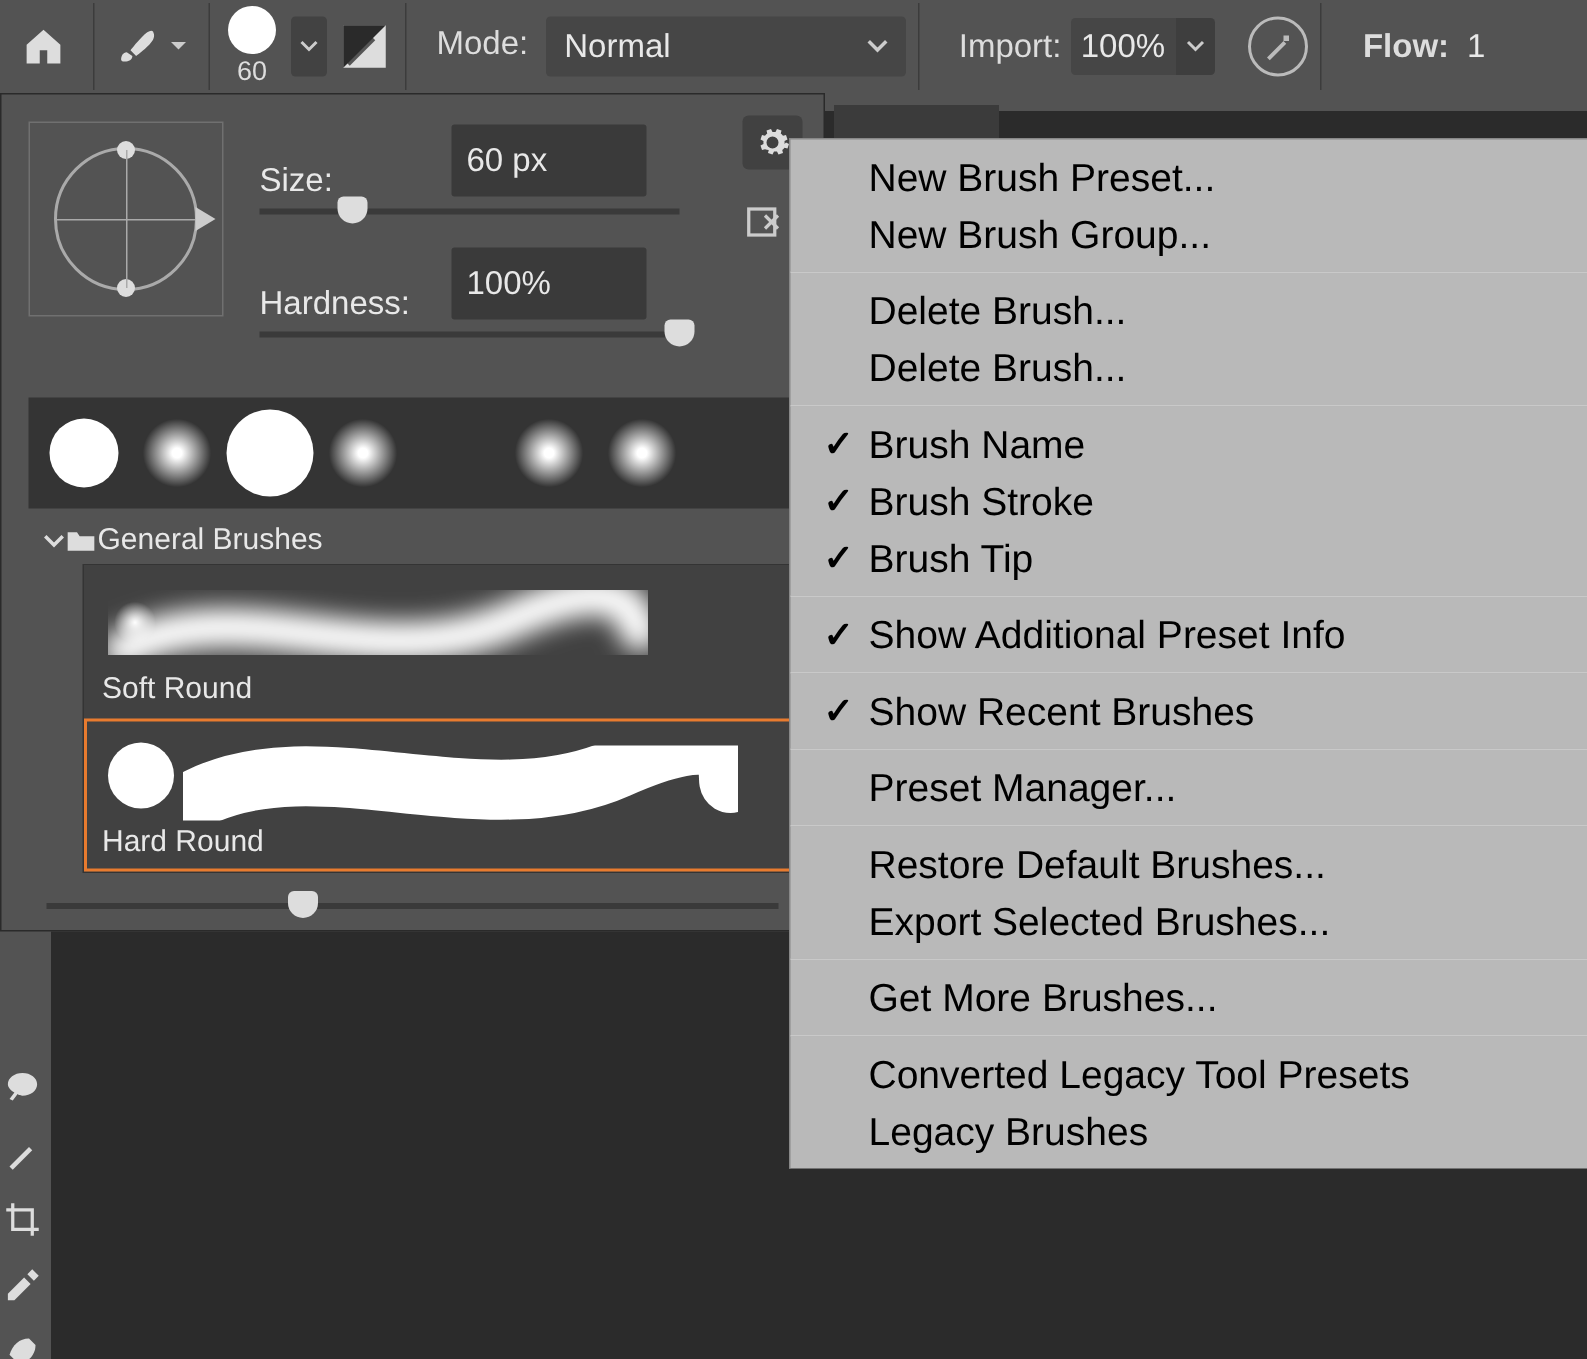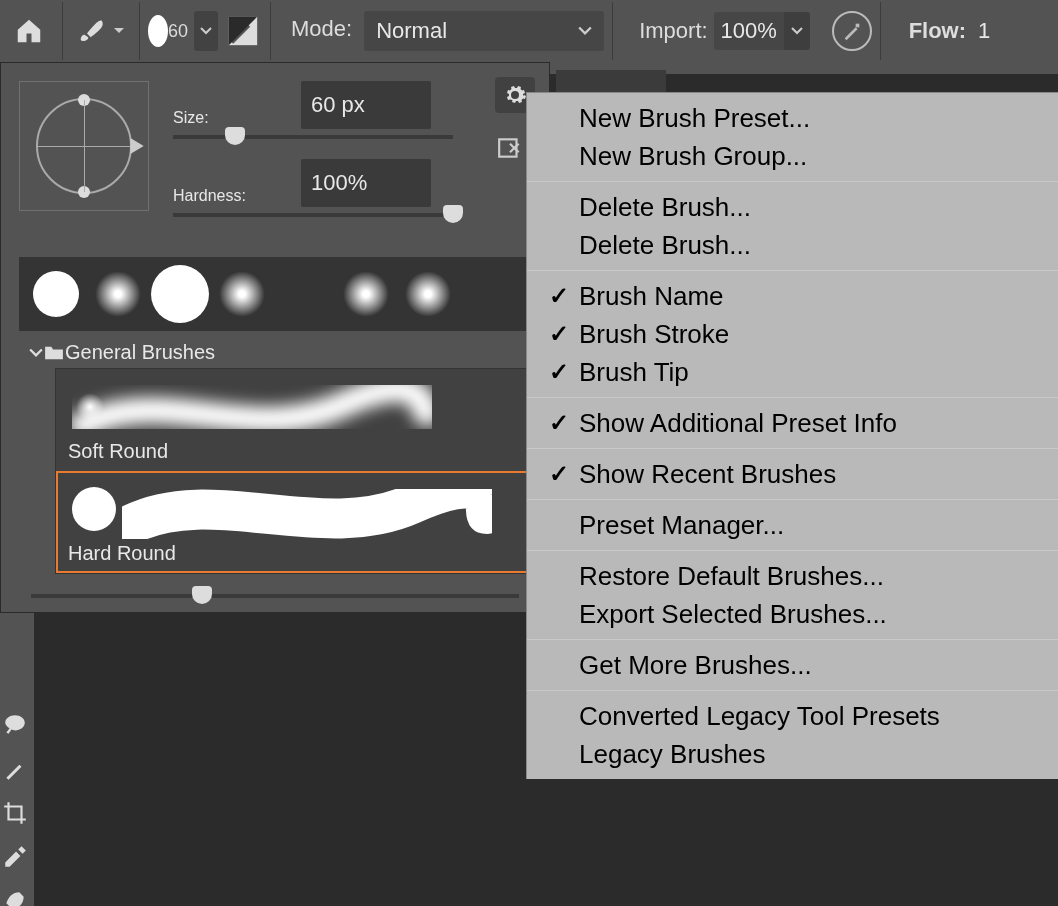--- a/index.html
+++ b/index.html
@@ -32,21 +32,21 @@
   }
   .home-btn {
     width: 50px; height: 50px;
     display: flex; align-items: center; justify-content: center;
   }
   .brush-tool {
     display: flex; align-items: center; gap: 6px;
     padding: 0 6px;
   }
   .brush-size-disp {
-    display: flex; flex-direction: row; align-items: center;
+    display: flex; flex-direction: column; align-items: center;
     justify-content: space-between;
     width: 40px;
   }
   .brush-circle {
     width: 32px; height: 32px; border-radius: 50%;
     background: #fff;
   }
   .brush-size-num { font-size: 18px; color: #ddd; margin-top: 1px; }
   .dd-arrow {
     width: 24px; height: 40px;
@@ -133,21 +133,21 @@
     position: absolute;
     left: 100%; top: 50%;
     transform: translateY(-50%);
   }
   .bp-controls { flex: 1; }
   .ctrl-row {
     display: flex; align-items: center;
     gap: 18px;
     margin-bottom: 6px;
   }
-  .ctrl-label { font-size: 16px; width: 110px; margin-top: 26px; }
+  .ctrl-label { font-size: 22px; width: 110px; margin-top: 26px; }
   .ctrl-field {
     width: 130px; height: 48px;
     background: #3a3a3a;
     border-radius: 2px;
     font-size: 22px;
     display: flex; align-items: center;
     padding: 0 10px;
   }
   .slider {
     height: 4px; background: #3a3a3a;

